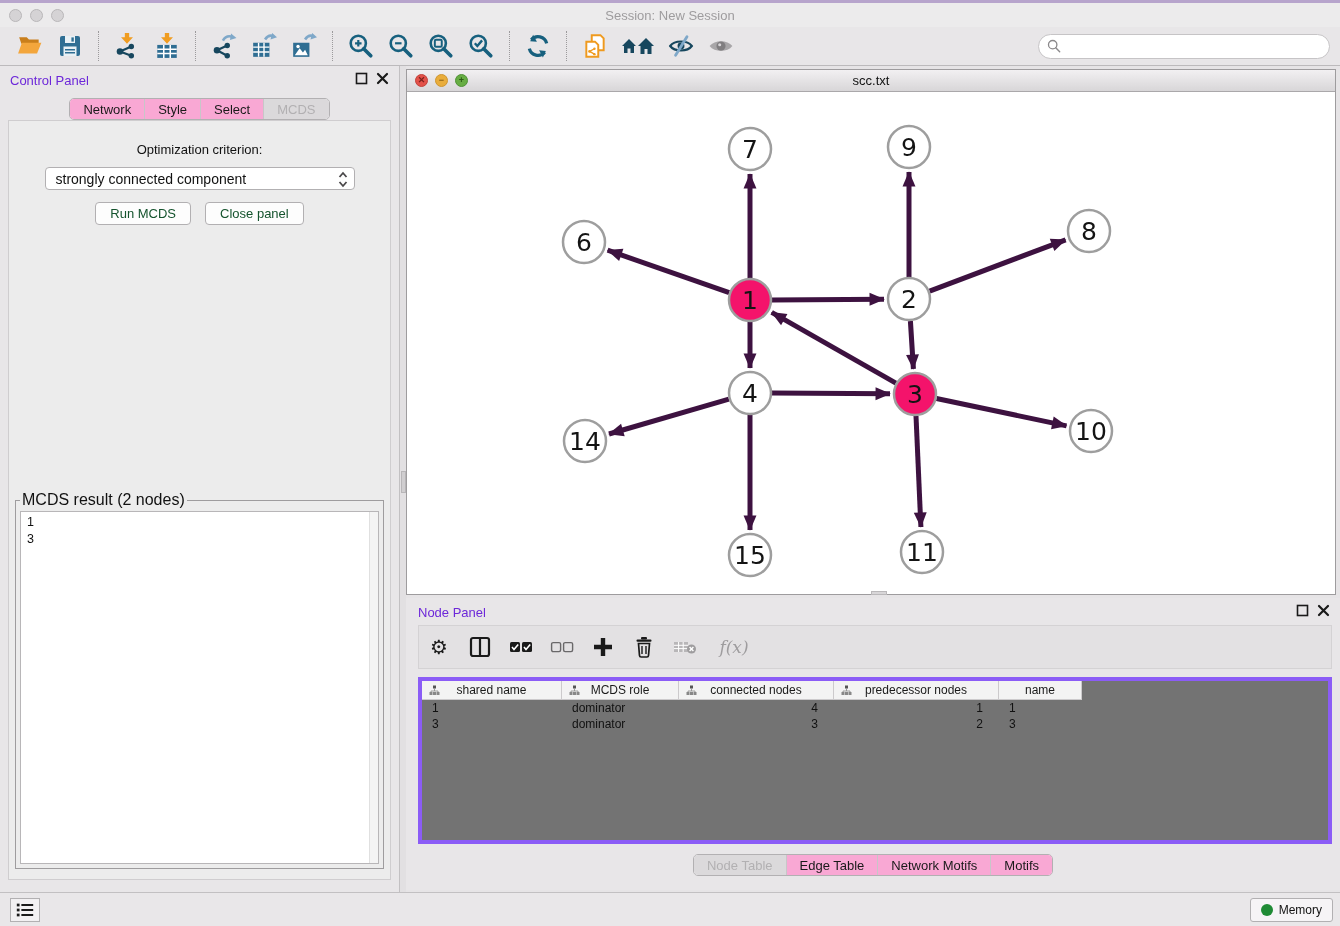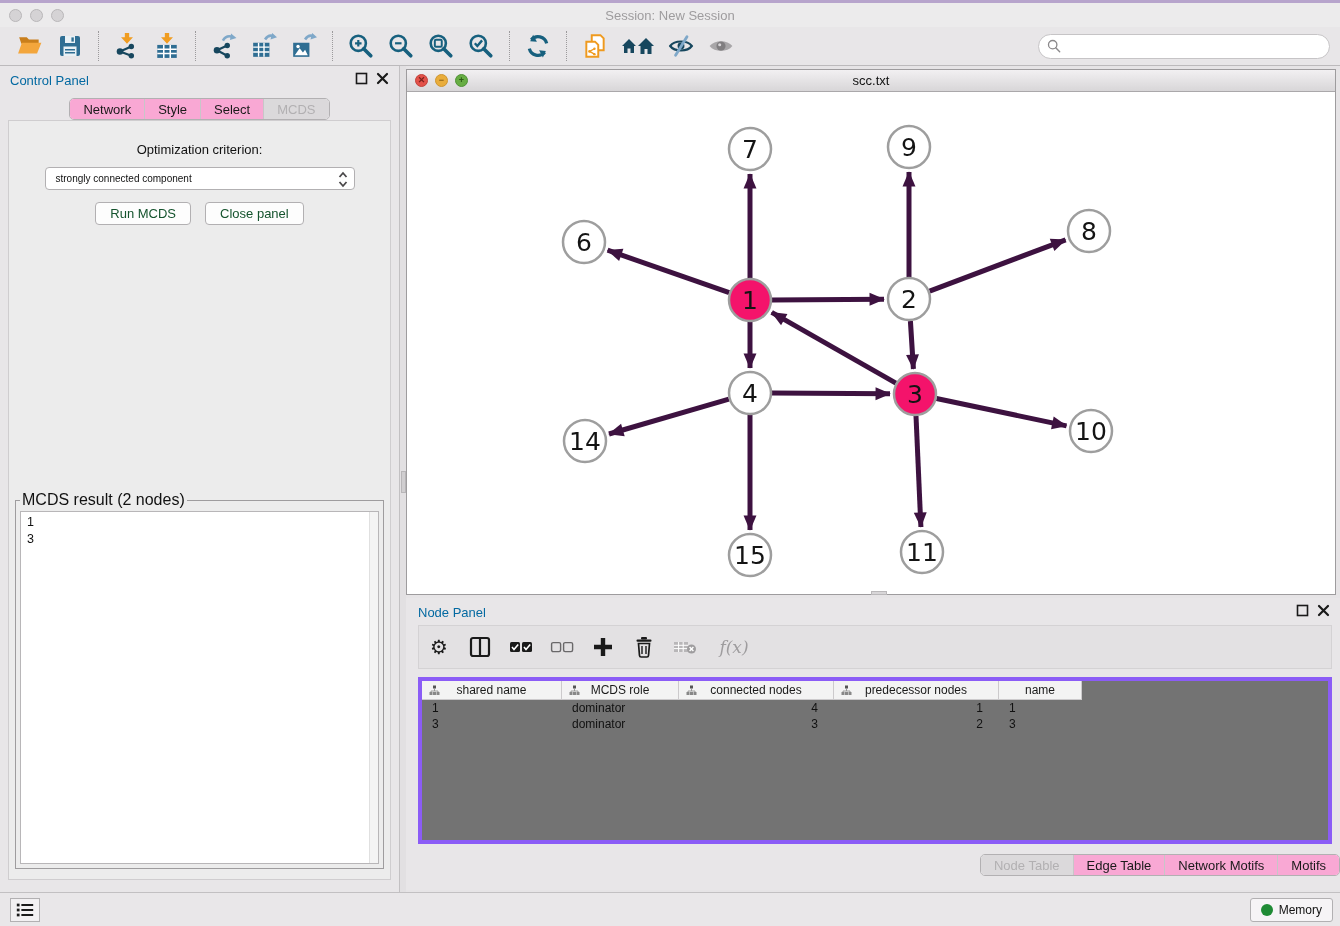--- a/index.html
+++ b/index.html
@@ -16,30 +16,30 @@
   
   .toolbar { position:absolute; top:24px; left:0; right:0; height:39px; background:#e8e6e8; border-bottom:1px solid #bcbabc; display:flex; align-items:center; padding:0 10px; }
   .tbtn { width:30px; height:30px; display:flex; align-items:center; justify-content:center; margin:0 5px; }
   .tsep { width:0; height:30px; border-left:1px dotted #9c9a9c; margin:0 8px; }
   .searchbox { margin-left:auto; width:292px; height:25px; background:#fff; border:1px solid #c6c4c6; border-radius:13px; display:flex; align-items:center; padding:0 8px; }
   .searchbox input { border:none; outline:none; flex:1; font-size:13px; background:transparent; margin-left:5px; font-family:"Liberation Sans",sans-serif; }
 
   
   .control-panel { position:absolute; top:63px; left:0; width:400px; bottom:34px; background:#e8e6e8; border-right:1px solid #c2c0c2; }
   .panel-head { position:relative; height:28px; display:flex; align-items:center; padding:0 10px; }
-  .panel-title { font-size:13px; color:#0369a1; }
+  .panel-title { font-size:13px; color:#6d28d9; }
   .panel-head-icons { position:absolute; right:10px; top:6px; display:flex; gap:8px; }
   .segrow { display:flex; justify-content:center; margin-top:4px; }
   .segmented { display:inline-flex; border:1px solid #b2b0b2; border-radius:5px; overflow:hidden; background:#fdfdfd; height:22px; }
   .segment { font-size:13px; color:#1a1a1a; padding:3px 13px; border-left:1px solid #c8c6c8; background:#f9a8d4; white-space:nowrap; }
   .segment:first-child { border-left:none; }
   .segment.active { background:#dbd9db; color:#b2b0b2; }
   .panel-body { position:absolute; left:8px; right:8px; top:54px; bottom:12px; background:#ececec; border:1px solid #cfcdcf; }
   .opt-label { text-align:center; font-size:13px; color:#111; margin-top:21px; }
-  .opt-select { position:relative; margin:10px auto 0; width:310px; height:23px; background:#fff; border:1px solid #b2b0b2; border-radius:4px; font-size:10px; color:#111; display:flex; align-items:center; padding:0 24px 0 10px; }
+  .opt-select { position:relative; margin:10px auto 0; width:310px; height:23px; background:#fff; border:1px solid #b2b0b2; border-radius:4px; font-size:14px; color:#111; display:flex; align-items:center; padding:0 24px 0 10px; }
   .opt-select .stepper { position:absolute; right:4px; top:2px; }
   .btn-row { display:flex; justify-content:center; gap:14px; margin-top:12px; }
   .pbtn { height:23px; background:#fdfdfd; border:1px solid #b2b0b2; border-radius:4px; font-size:13px; color:#14532d; padding:0 14px; display:flex; align-items:center; }
   fieldset.result { position:absolute; left:6px; right:6px; top:370px; bottom:10px; border:1px solid #9e9c9e; padding:0; }
   fieldset.result legend { font-size:16px; color:#111; margin-left:4px; padding:0 2px; }
   .result-inner { position:absolute; left:4px; right:4px; top:2px; bottom:4px; background:#fff; border:1px solid #b8b6b8; }
   .result-text { position:absolute; left:6px; top:2px; font-size:12.5px; line-height:17px; color:#111; white-space:pre; }
   .result-scroll { position:absolute; right:0; top:0; bottom:0; width:9px; background:#f4f4f4; border-left:1px solid #e0e0e0; }
 
   .v-splitter { position:absolute; top:63px; left:400px; width:6px; bottom:34px; background:#e2e0e2; }
@@ -64,21 +64,21 @@
   .gear-glyph { font-family:"DejaVu Sans", sans-serif; font-size:20px; color:#1a1a1a; line-height:1; }
   .fx { font-family:"DejaVu Serif", serif; font-style:italic; font-size:17px; color:#9e9c9e; }
   .grid-table { position:absolute; left:12px; right:8px; top:79px; bottom:46px; background:#737373; border:4px solid #8b5cf6; overflow:hidden; }
   .gt-header { display:grid; grid-template-columns:140px 117px 155px 165px 83px; height:19px; }
   .gt-hcell { position:relative; background:#f3f3f3; border-right:1px solid #cccacc; border-bottom:1px solid #cccacc; display:flex; align-items:center; justify-content:center; font-size:12px; color:#1a1a1a; }
   .gt-hcell .treeicon { position:absolute; left:7px; top:4px; }
   .gt-row { display:grid; grid-template-columns:140px 117px 155px 165px 83px; height:16px; font-size:12px; color:#111; }
   .gt-cell { padding:1px 4px; white-space:nowrap; overflow:hidden; }
   .al { text-align:left; padding-left:10px; }
   .ar { text-align:right; padding-right:16px; }
-  .tabrow-bottom { position:absolute; left:0; right:0; bottom:14px; display:flex; justify-content:flex-end;margin-top:13px; }
+  .tabrow-bottom { position:absolute; left:0; right:0; bottom:14px; display:flex; justify-content:center;margin-top:13px; }
 
   
   .statusbar { position:absolute; left:0; right:0; bottom:0; height:34px; background:#e9e7e9; border-top:1px solid #c2c0c2; }
   .list-btn { position:absolute; left:10px; top:5px; width:30px; height:24px; background:#f2f0f2; border:1px solid #b2b0b2; display:flex; align-items:center; justify-content:center; }
   .memory-btn { position:absolute; right:7px; top:5px; height:24px; background:#f6f4f6; border:1px solid #b2b0b2; border-radius:3px; display:flex; align-items:center; gap:6px; padding:0 10px; font-size:12px; color:#111; }
   .memory-dot { width:12px; height:12px; border-radius:50%; background:#1f8b35; }
 
   svg { display:block; }
 </style>
 </head>

